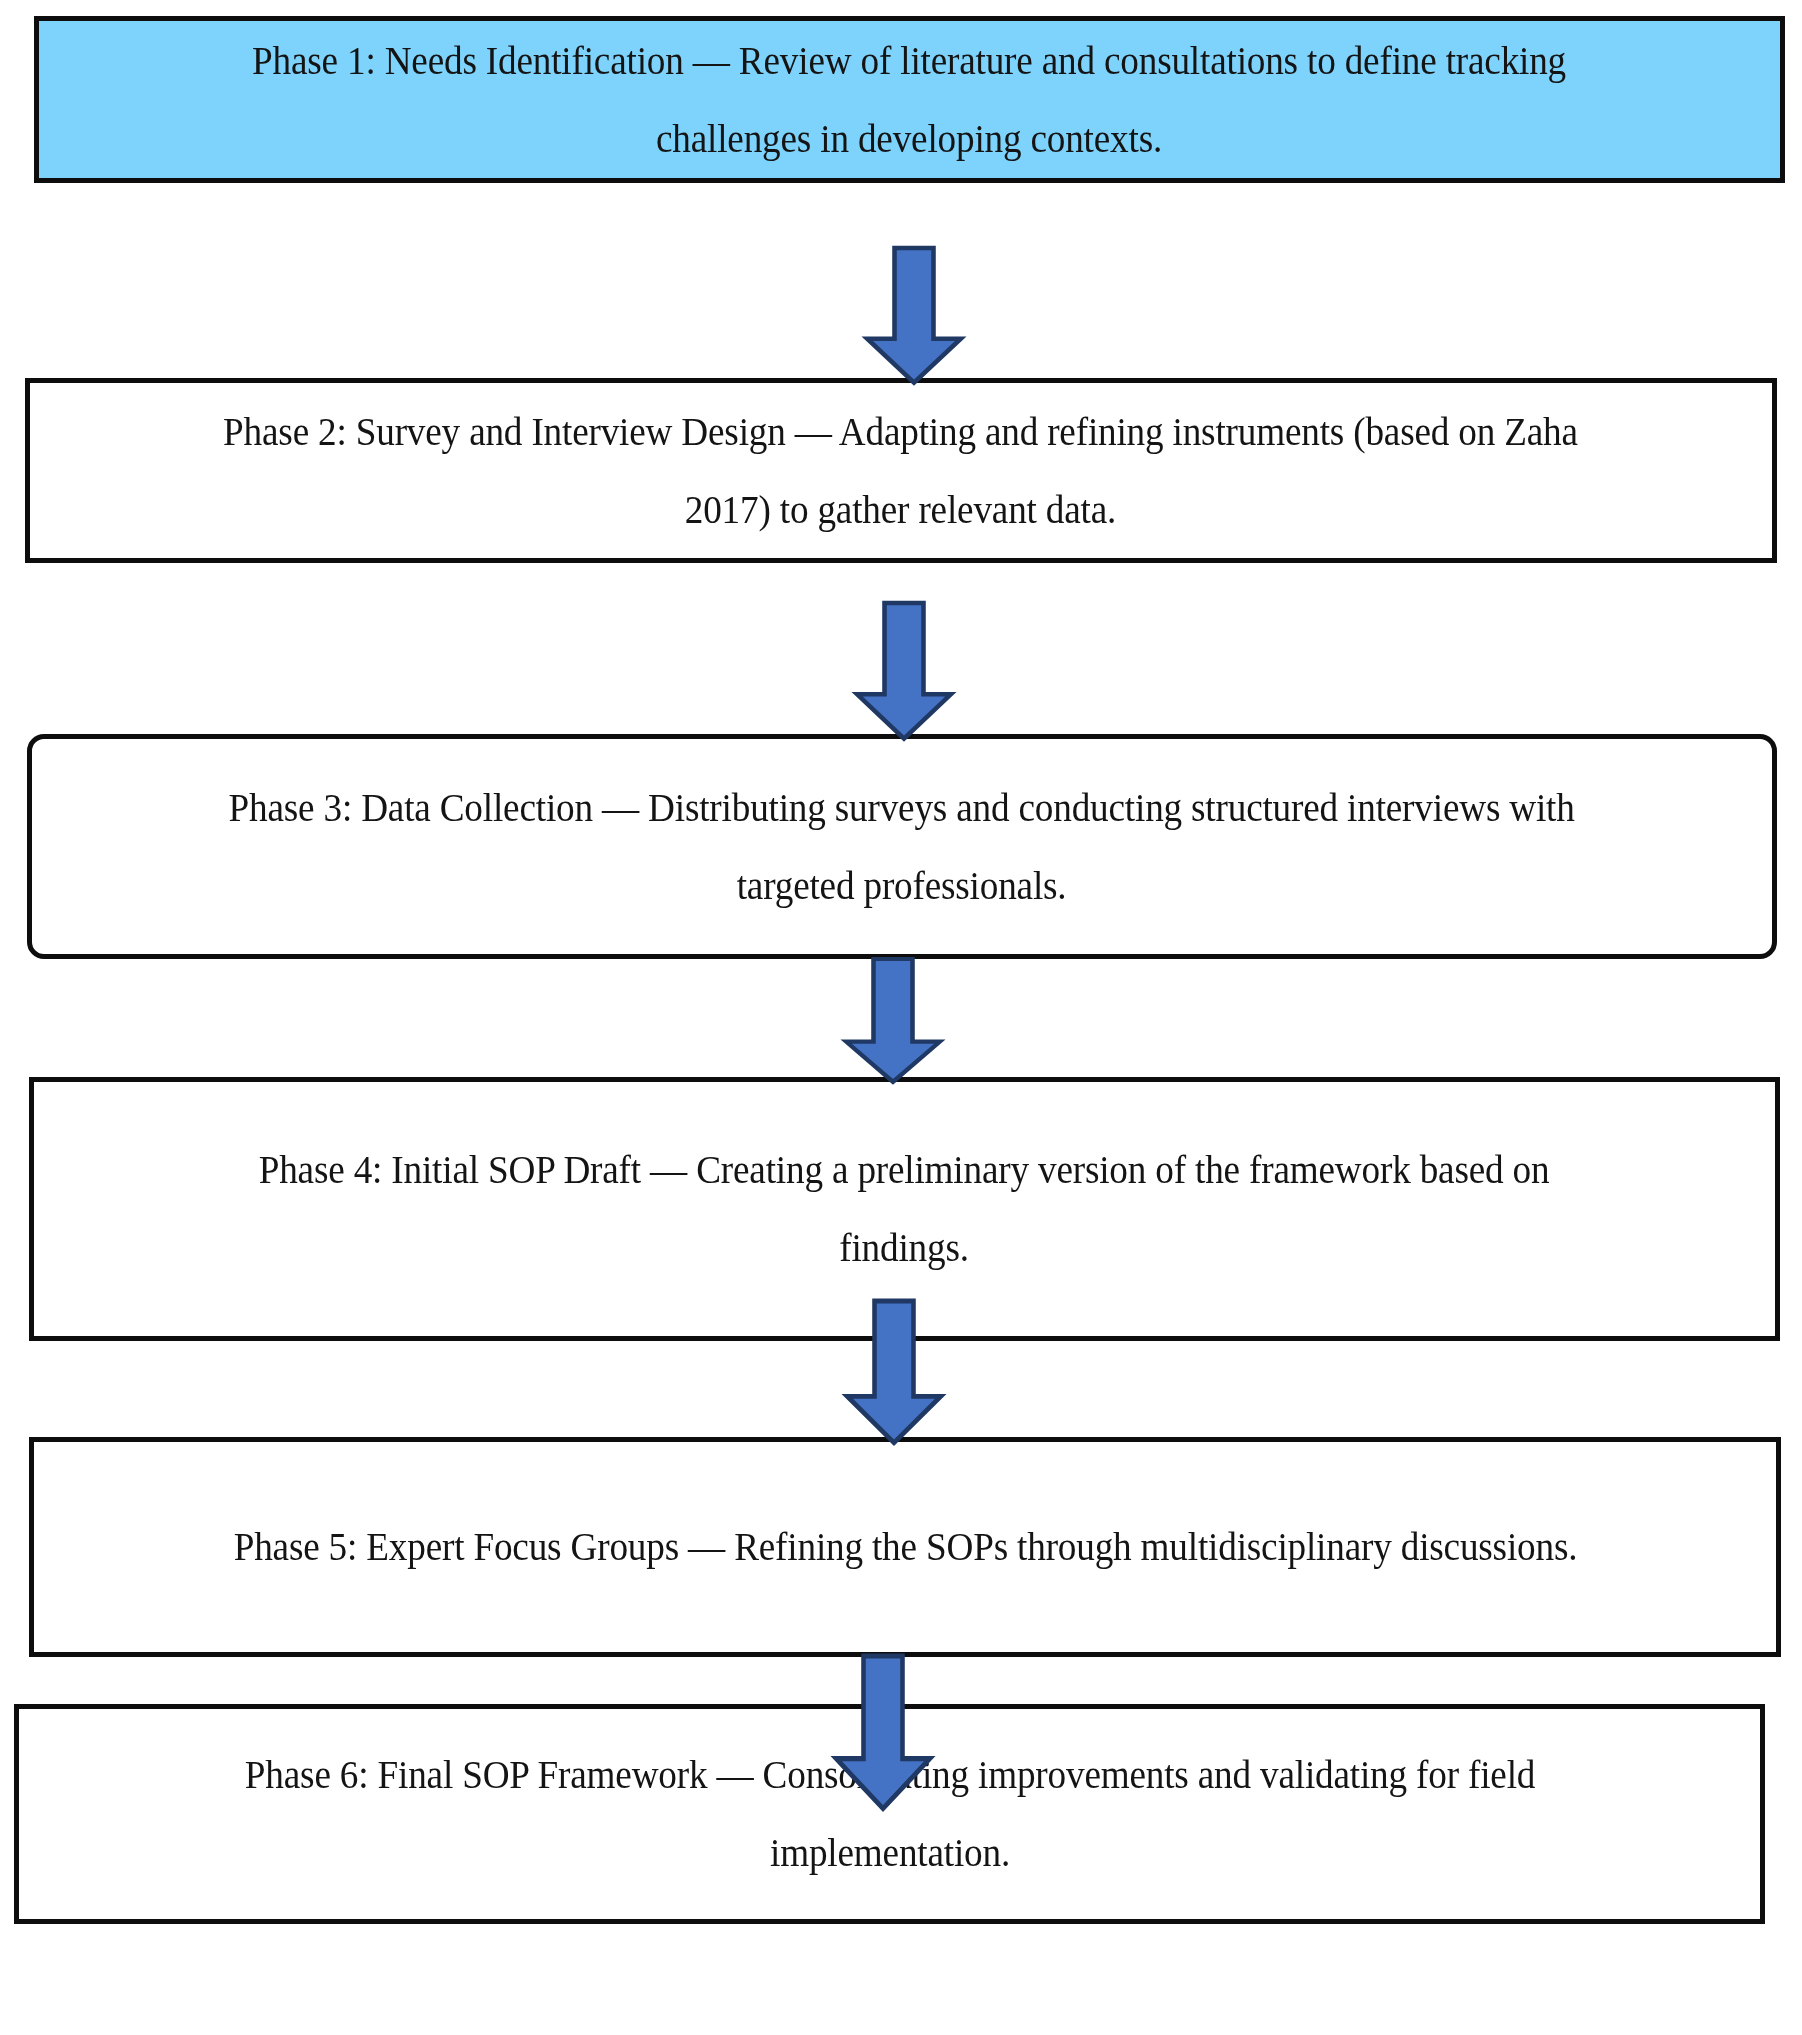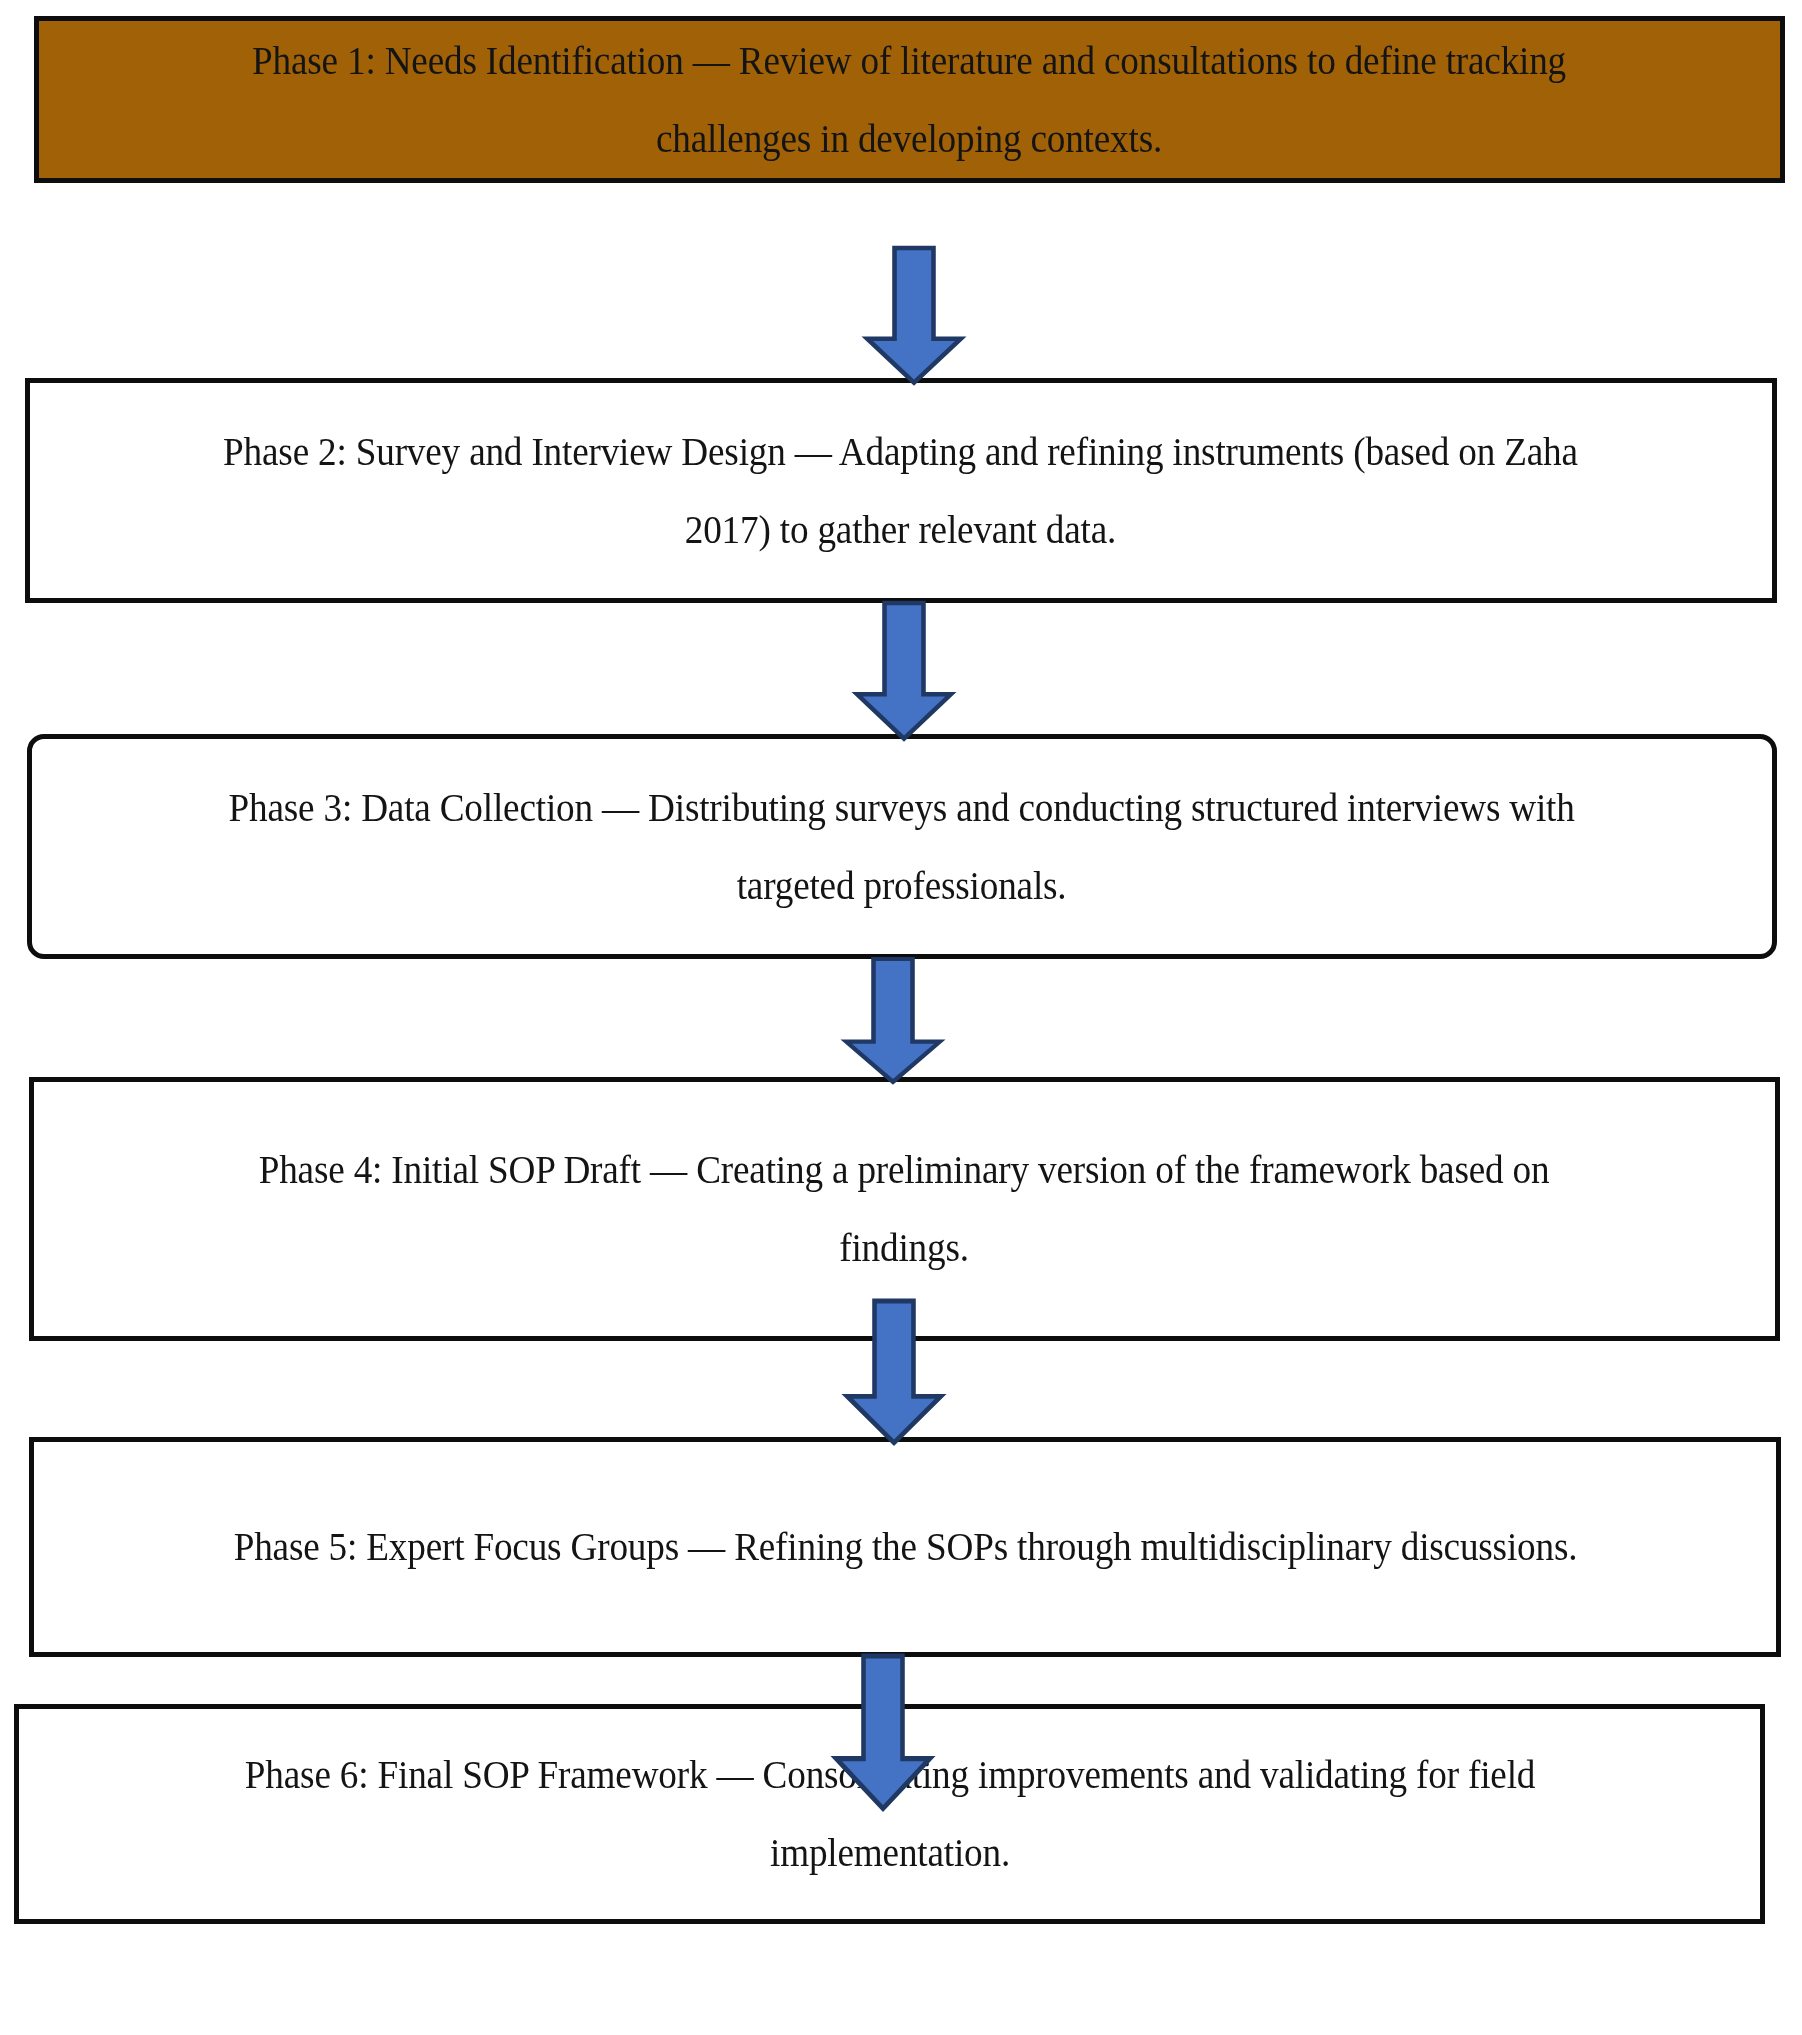--- a/index.html
+++ b/index.html
@@ -48,25 +48,25 @@
     width: 100%;
     height: 100%;
     overflow: visible;
   }
 </style>
 </head>
 <body>
 
 <div id="canvas" style="background: rgb(255, 255, 255);">
 
-  <div class="phase-box" id="box-1" style="left: 34px; top: 16px; width: 1751px; height: 167px; border-color: rgb(13, 13, 13); background: #a16207;">
+  <div class="phase-box" id="box-1" style="left: 34px; top: 16px; width: 1751px; height: 167px; border-color: rgb(13, 13, 13); background: #7dd3fc;">
     <span class="phase-text" style="color: rgb(20, 20, 20);">Phase 1: Needs Identification — Review of literature and consultations to define tracking challenges in developing contexts.</span>
   </div>
 
-  <div class="phase-box" id="box-2" style="left: 24.6px; top: 378px; width: 1752px; height: 225px; border-color: rgb(13, 13, 13); background: rgb(255, 255, 255);">
+  <div class="phase-box" id="box-2" style="left: 24.6px; top: 378px; width: 1752px; height: 185px; border-color: rgb(13, 13, 13); background: rgb(255, 255, 255);">
     <span class="phase-text" style="color: rgb(20, 20, 20);">Phase 2: Survey and Interview Design — Adapting and refining instruments (based on Zaha 2017) to gather relevant data.</span>
   </div>
 
   <div class="phase-box" id="box-3" style="left: 27px; top: 734px; width: 1750px; height: 225px; border-color: rgb(13, 13, 13); background: rgb(255, 255, 255); border-radius: 17px;">
     <span class="phase-text" style="color: rgb(20, 20, 20);">Phase 3: Data Collection — Distributing surveys and conducting structured interviews with targeted professionals.</span>
   </div>
 
   <div class="phase-box" id="box-4" style="left: 29px; top: 1077px; width: 1751px; height: 264px; border-color: rgb(13, 13, 13); background: rgb(255, 255, 255);">
     <span class="phase-text" style="color: rgb(20, 20, 20);">Phase 4: Initial SOP Draft — Creating a preliminary version of the framework based on findings.</span>
   </div>

